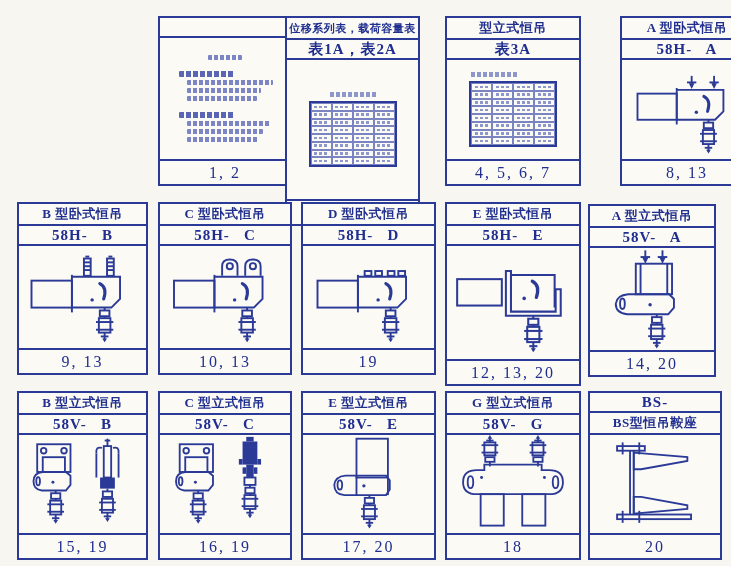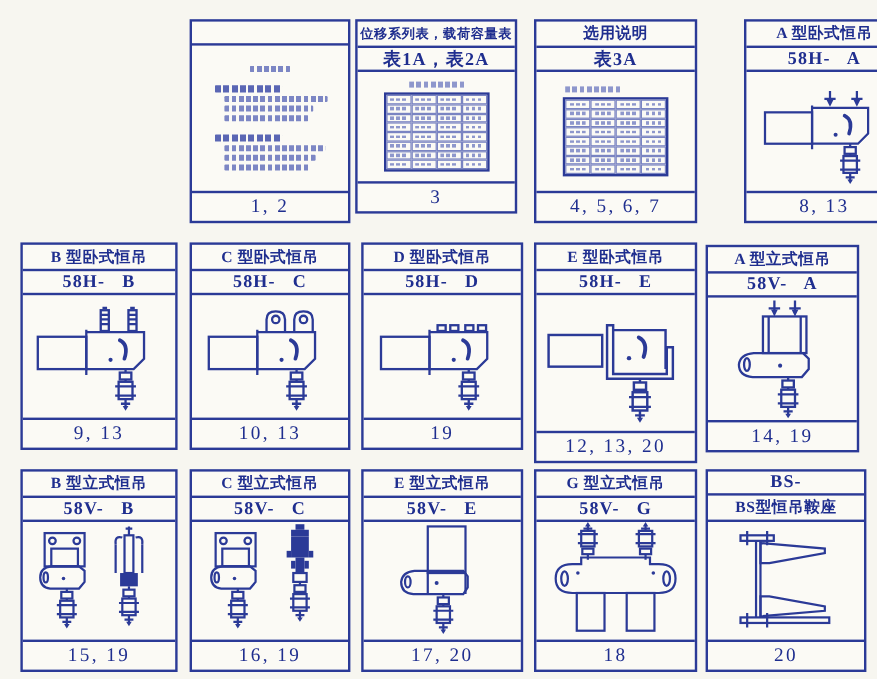--- a/index.html
+++ b/index.html
@@ -120,21 +120,21 @@
         <div class="gap"></div>
         <div class="fz head i1" style="width:56px"></div>
         <div class="fz i2" style="width:84px"></div>
         <div class="fz i2" style="width:76px"></div>
         <div class="fz i2" style="width:72px"></div>
       </div>
     </div>
     <div class="band pages">1, 2</div>
   </div>
 
-  <div class="cell" style="left:296px;top:16px;width:135px;height:162px">
+  <div class="cell" style="left:285px;top:16px;width:135px;height:210px">
     <div class="band title small">位移系列表，载荷容量表</div>
     <div class="band code">表1A，表2A</div>
     <div class="content">
       <div class="mini-wrap">
         <div class="mini-caption"></div>
         <div class="mini-table">
             <div class="mt-cell"></div>
             <div class="mt-cell"></div>
             <div class="mt-cell"></div>
             <div class="mt-cell"></div>
@@ -166,21 +166,21 @@
             <div class="mt-cell"></div>
             <div class="mt-cell"></div>
             <div class="mt-cell"></div>
           </div>
       </div>
     </div>
     <div class="band pages">3</div>
   </div>
 
   <div class="cell" style="left:445px;top:16px;width:136px;height:170px">
-    <div class="band title">选用说明</div>
+    <div class="band title">型立式恒吊</div>
     <div class="band code">表3A</div>
     <div class="content">
       <div class="mini-wrap">
         <div class="mini-caption left"></div>
         <div class="mini-table">
             <div class="mt-cell"></div>
             <div class="mt-cell"></div>
             <div class="mt-cell"></div>
             <div class="mt-cell"></div>
             <div class="mt-cell"></div>
@@ -326,21 +326,21 @@
           <rect x="48" y="16" width="38" height="32"></rect>
           <line x1="53" y1="16" x2="53" y2="48"></line>
             <line x1="81" y1="16" x2="81" y2="48"></line>
           <path d="M48 48 L40 48 Q28 49 27 58 Q27 68 39 69 L82 69 L88 62 V53 L83 48 Z"></path>
           <ellipse cx="34" cy="58" rx="2.5" ry="5.5"></ellipse>
           <circle cx="63" cy="59" r="1.8" fill="#2b3a97" stroke="none"></circle>
           <use href="#tb" xlink:href="#tb" x="70" y="69"></use>
         </g>
       </svg>
     </div>
-    <div class="band pages">14, 19</div>
+    <div class="band pages">14, 20</div>
   </div>
 
   <div class="cell" style="left:17px;top:391px;width:131px;height:169px">
     <div class="band title">B 型立式恒吊</div>
     <div class="band code">58V-   B</div>
     <div class="content">
       <svg viewBox="0 0 130 106" width="100%" height="100%">
         <g stroke="#2b3a97" fill="none" stroke-width="2">
           <use href="#vleft" xlink:href="#vleft"></use>
           <use href="#tb" xlink:href="#tb" x="36" y="60"></use>

